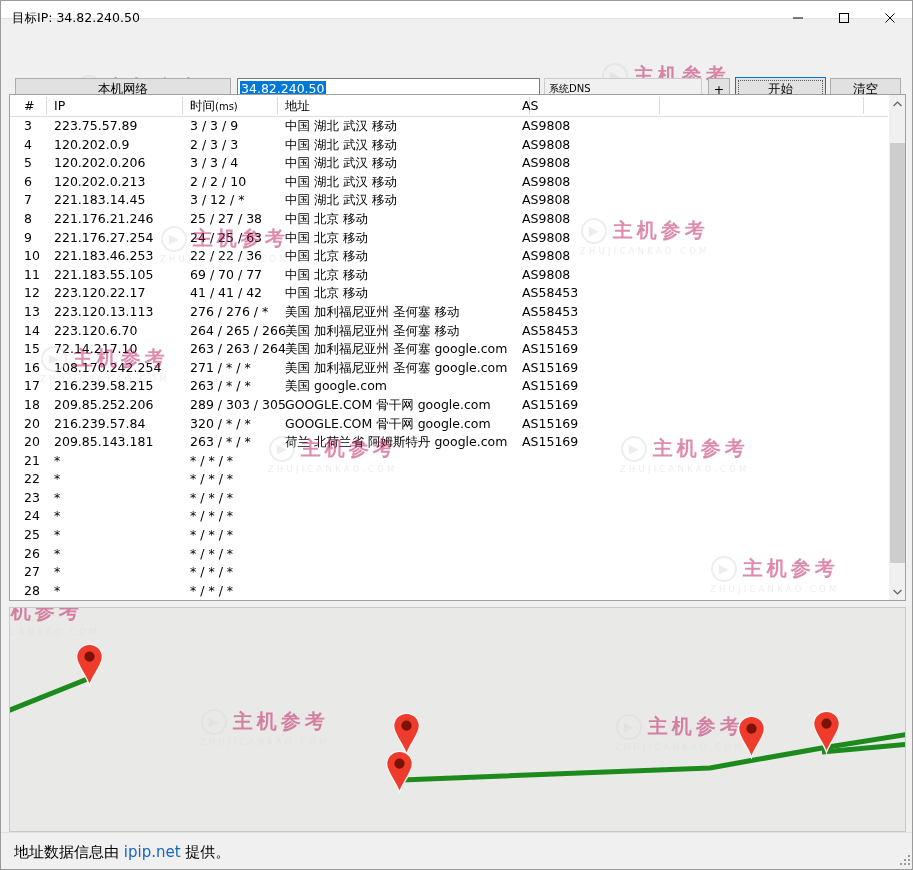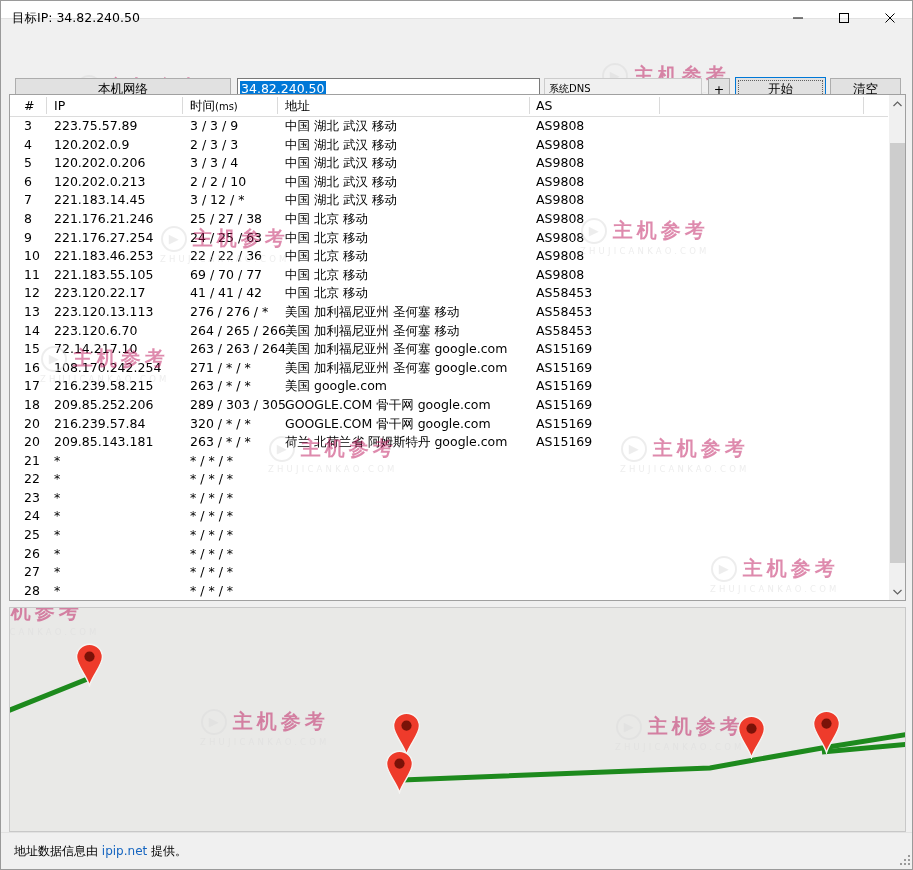--- a/index.html
+++ b/index.html
@@ -155,21 +155,21 @@
     height: 18.6px;
     font-size: 12.5px;
     color: #000;
     white-space: nowrap;
   }
   .cell { position: absolute; top: 1px; white-space: nowrap; }
   .c-num  { left: 14px; }
   .c-ip   { left: 44px; }
   .c-time { left: 180px; }
   .c-addr { left: 275px; }
-  .c-as   { left: 526px; }
+  .c-as   { left: 512px; }
   .c-host { left: 657px; margin-top: 36px; }
 
   
   .vscroll {
     position: absolute; right: 0; top: 0;
     width: 17px; height: 505px;
     background: #f0f0f0;
     border-left: 1px solid #ffffff;
   }
   .vscroll .arrow {
@@ -198,21 +198,21 @@
 
   
   .statusbar {
     position: absolute; left: 0; bottom: 0;
     width: 913px; height: 37px;
     background: #f0f0f0;
     border-top: 1px solid #e2e2e2;
   }
   .statustext {
     position: absolute; left: 13px; top: 10px;
-    font-size: 12px; color: #000; white-space: nowrap;
+    font-size: 15px; color: #000; white-space: nowrap;
   }
   .statustext a { color: #1565c0; text-decoration: none; }
   .resizer {
     position: absolute; right: 3px; bottom: 3px;
     width: 12px; height: 12px;
   }
 
   
   .wm {
     position: absolute;

